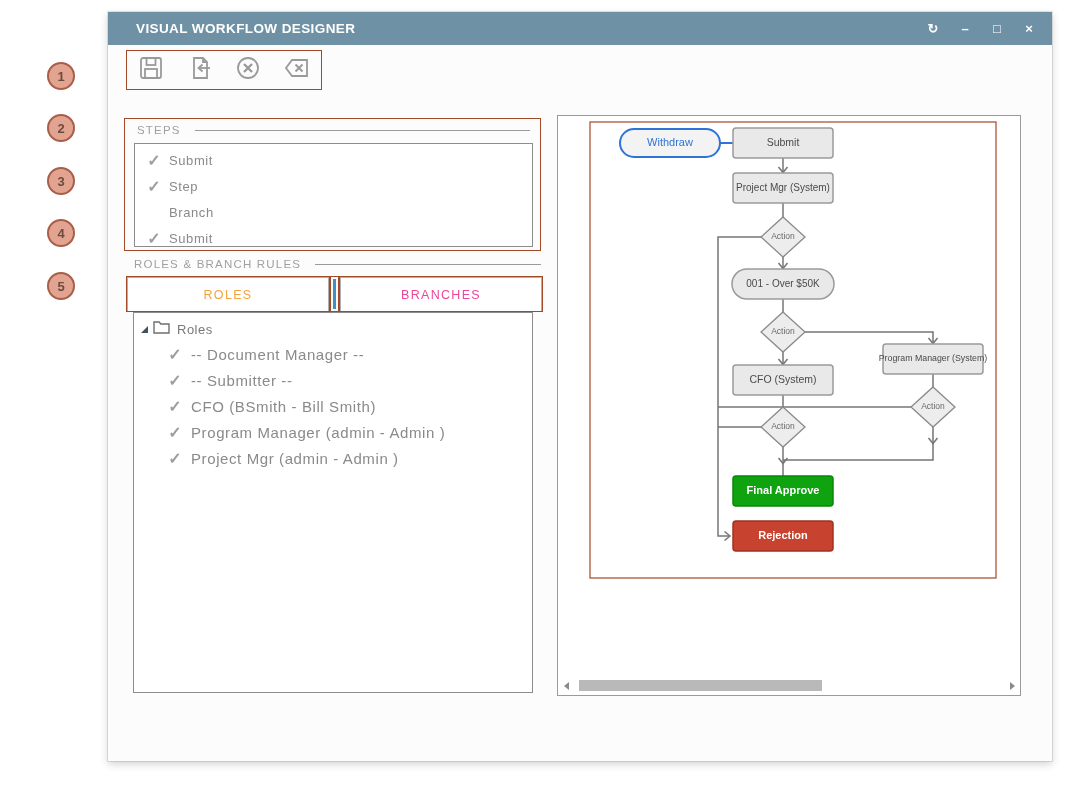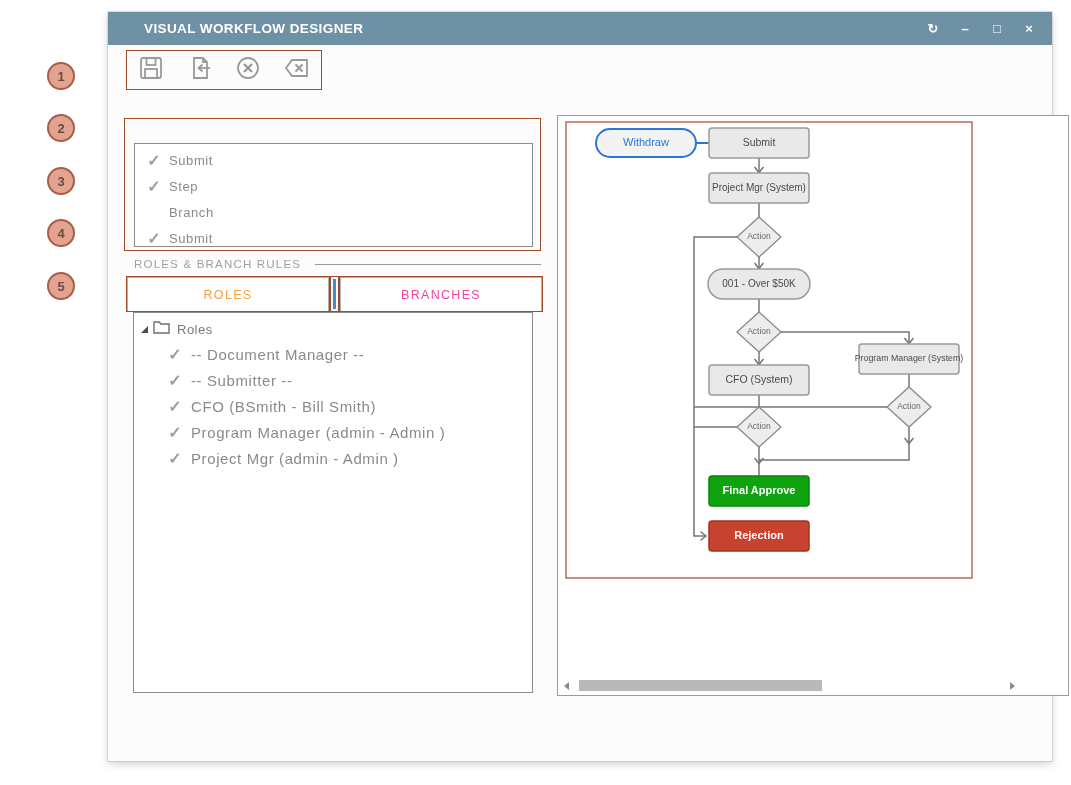--- a/index.html
+++ b/index.html
@@ -10,21 +10,21 @@
   
   .callout { position:absolute; left:47px; width:28px; height:28px; border-radius:50%;
              background:#e2a491; border:2px solid #a85e48; color:#6d4a3a;
              font-size:13px; font-weight:bold; display:flex; align-items:center; justify-content:center; }
 
   
   .window { position:absolute; left:108px; top:12px; width:944px; height:749px;
             background:#fcfcfc; box-shadow:0 3px 8px rgba(0,0,0,.18), 0 0 0 1px #e6e6e6; }
   .titlebar { position:absolute; left:0; top:0; width:100%; height:33px; background:#6e91a5;
               display:flex; align-items:center; }
-  .title { color:#ffffff; font-size:13.5px; font-weight:bold; letter-spacing:.4px; padding-left:36px; }
+  .title { color:#ffffff; font-size:13.5px; font-weight:bold; letter-spacing:.4px; padding-left:28px; }
   .win-controls { position:absolute; right:14px; top:0; height:33px; display:flex; align-items:center; gap:14px; }
   .win-btn { color:#ffffff; font-size:13px; font-weight:bold; width:18px; text-align:center; cursor:default; }
 
   
   .toolbar { position:absolute; left:18px; top:38px; width:196px; height:40px;
              border:1px solid #a04a28; display:flex; align-items:center; justify-content:space-around; }
   .tool-btn { width:30px; height:30px; display:flex; align-items:center; justify-content:center; }
   .tool-btn svg { stroke:#9a9a9a; fill:none; stroke-width:1.8; }
 
   
@@ -56,22 +56,22 @@
   .tree-box { position:absolute; left:25px; top:300px; width:400px; height:381px;
               border:1px solid #8c8c8c; background:#fff; padding-top:4px; }
   .tree-root-row { height:24px; display:flex; align-items:center; padding-left:7px; }
   .expander { width:0; height:0; border-left:7px solid transparent; border-bottom:7px solid #44505a; margin-right:5px; }
   .folder-icon svg { stroke:#6f6f6f; fill:none; stroke-width:1.4; }
   .tree-root-label { color:#787878; font-size:13px; letter-spacing:.5px; margin-left:7px; }
   .tree-row { height:26px; display:flex; align-items:center; padding-left:30px; }
   .tree-text { color:#8a8a8a; font-size:15px; letter-spacing:.6px; margin-left:5px; }
 
   
-  .canvas-panel { position:absolute; left:449px; top:103px; width:512px; height:581px;
-                  border:1px solid #9a9a9a; background:#ffffff; }
+  .canvas-panel { position:absolute; left:449px; top:103px; width:464px; height:581px;
+                  border:1px solid #9a9a9a; background:#ffffff;padding-left:24px; }
   .canvas-panel svg text { font-family:"Liberation Sans", sans-serif; }
 
   
   .hscroll { position:absolute; left:1px; bottom:2px; width:460px; height:15px; background:#ffffff;
              display:flex; align-items:center; }
   .scroll-btn { width:14px; height:15px; display:flex; align-items:center; justify-content:center; }
   .tri-left  { width:0;height:0;border-top:4px solid transparent;border-bottom:4px solid transparent;border-right:5px solid #8a8a8a; }
   .tri-right { width:0;height:0;border-top:4px solid transparent;border-bottom:4px solid transparent;border-left:5px solid #8a8a8a; }
   .scroll-track { position:relative; flex:1; height:15px; }
   .scroll-thumb { position:absolute; left:6px; top:2px; width:243px; height:11px; background:#b9b9b9; }
@@ -134,20 +134,24 @@
         <span>
           <svg width="28" height="26" viewBox="0 0 28 26">
             <path d="M9,5 H24 V21 H9 L3,13 Z"></path>
             <path d="M12.5,9.5 L19.5,16.5 M19.5,9.5 L12.5,16.5" stroke-width="2"></path>
           </svg>
         </span>
       </div>
     </div>
 
     <div class="steps-box">
+      <div class="group-label-row">
+        <span class="group-label">STEPS</span>
+        <span class="group-rule"></span>
+      </div>
       <div class="steps-list">
         <div class="step-row">
           <span class="check">✓</span>
           <span class="step-text">Submit</span>
         </div>
         <div class="step-row">
           <span class="check">✓</span>
           <span class="step-text">Step</span>
         </div>
         <div class="step-row">

